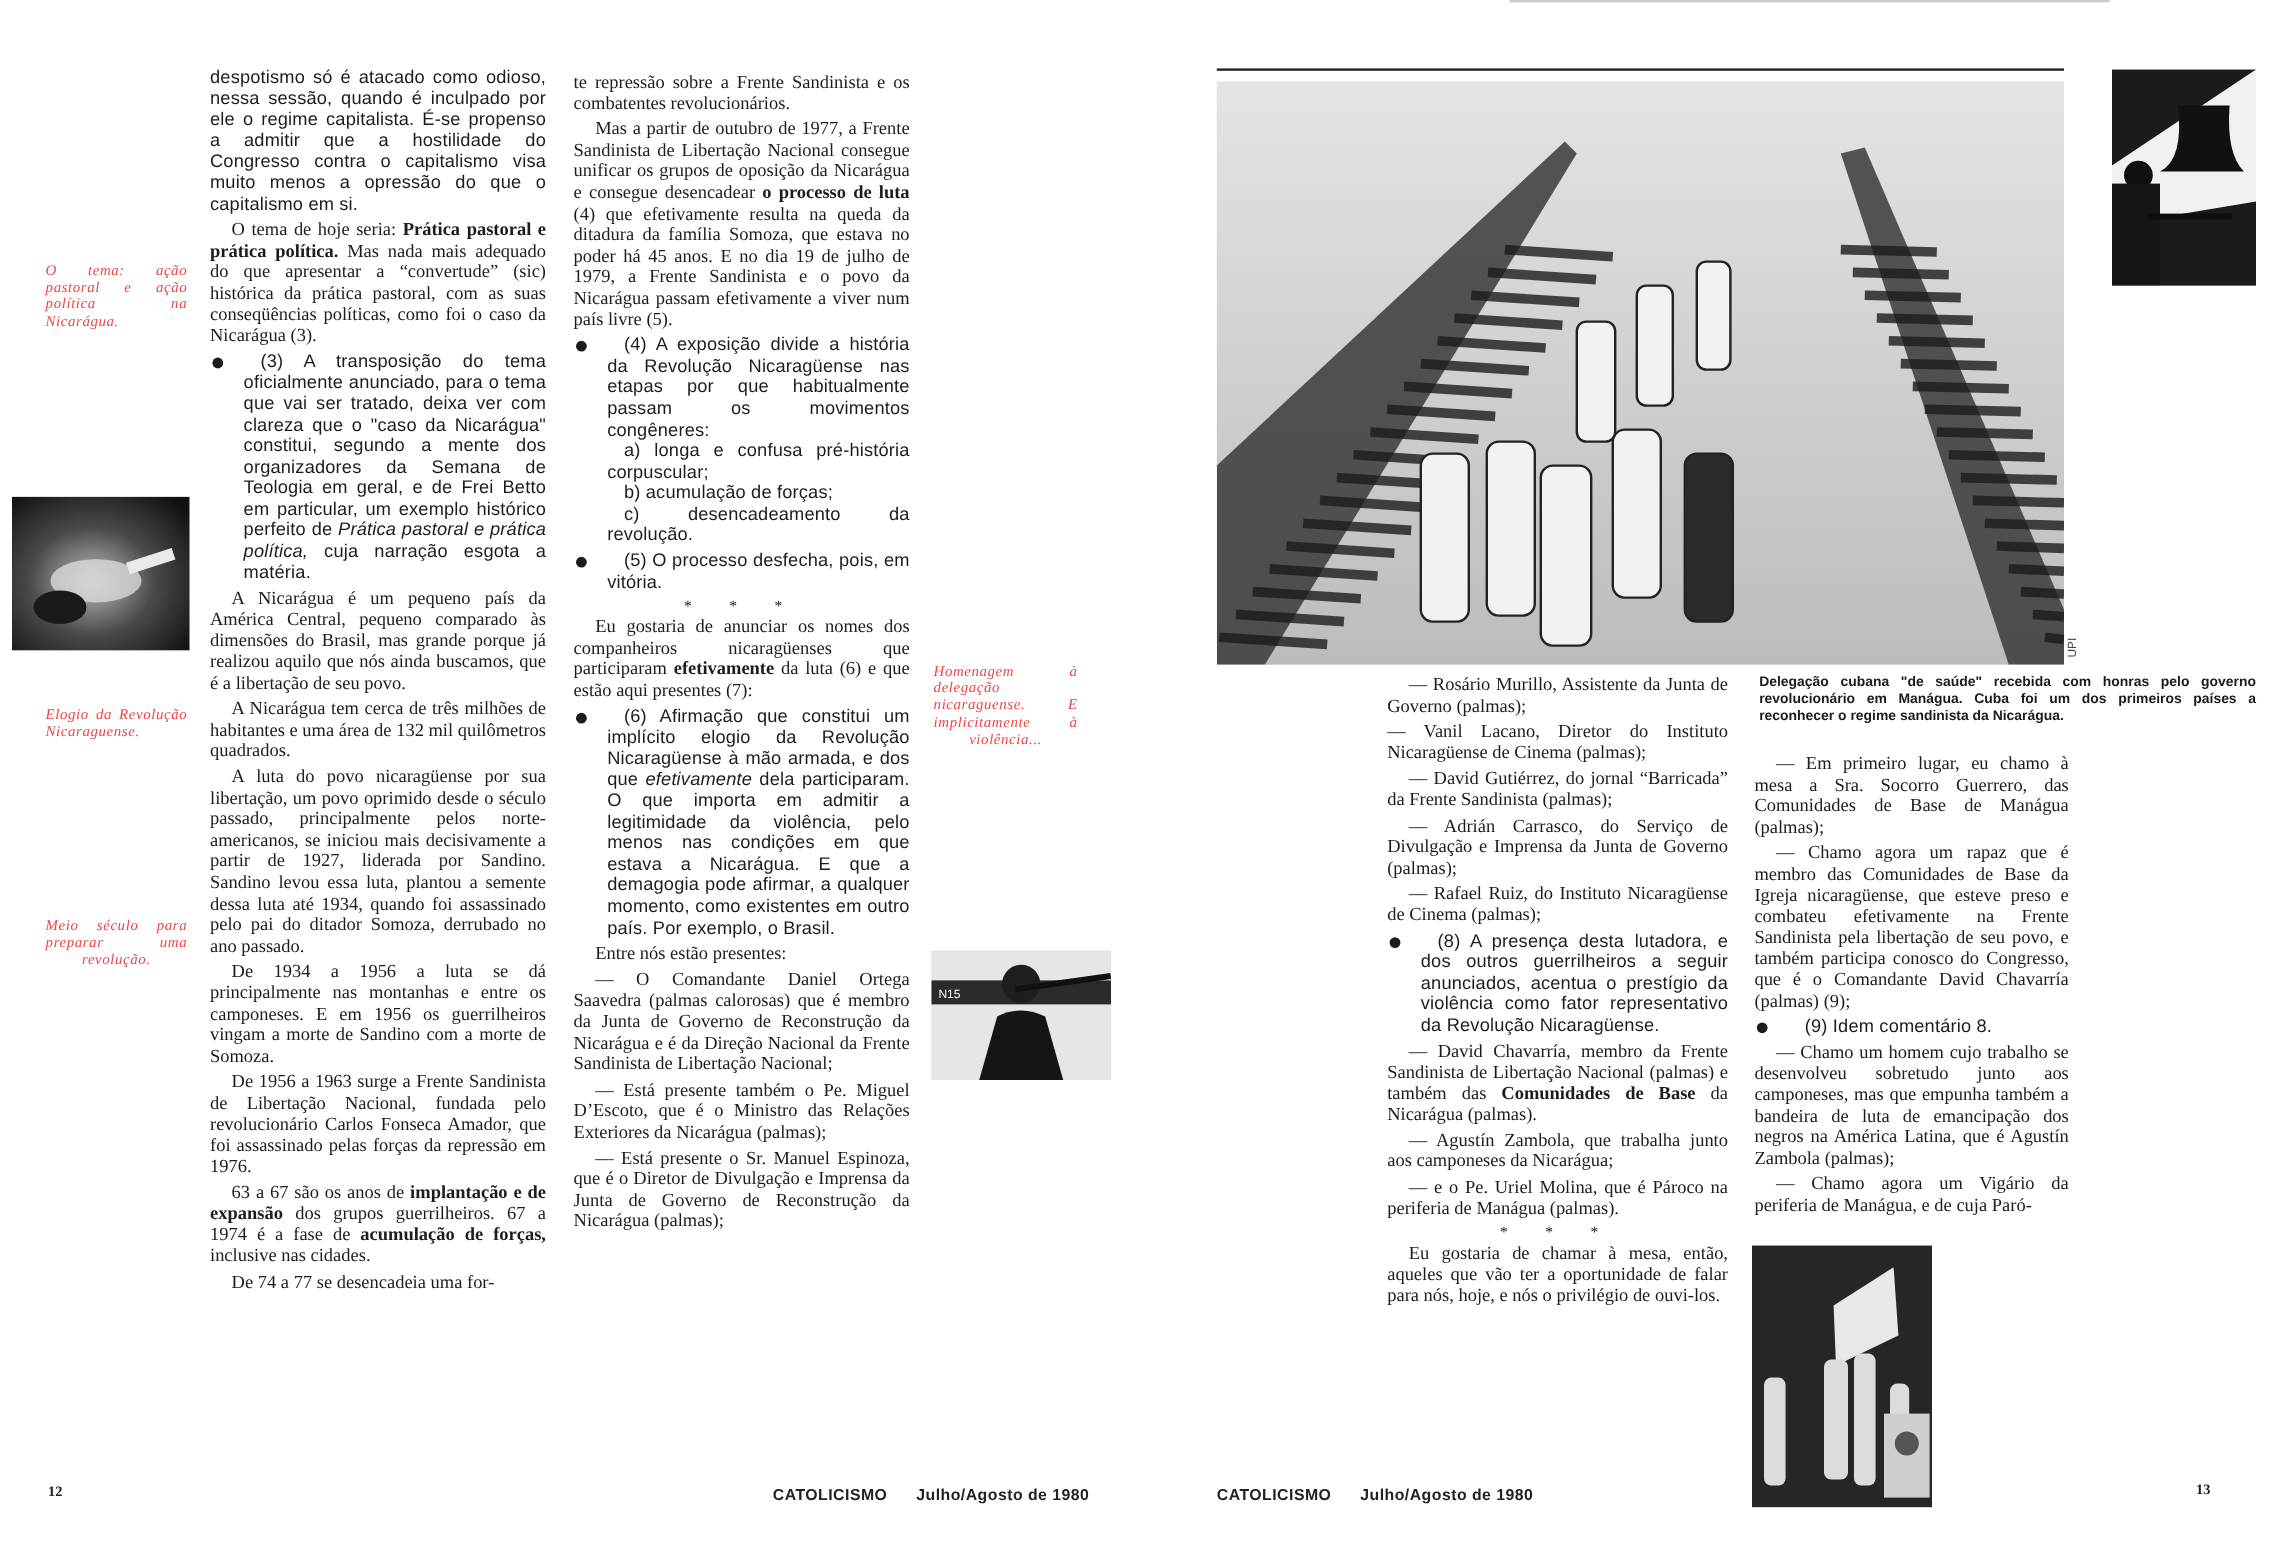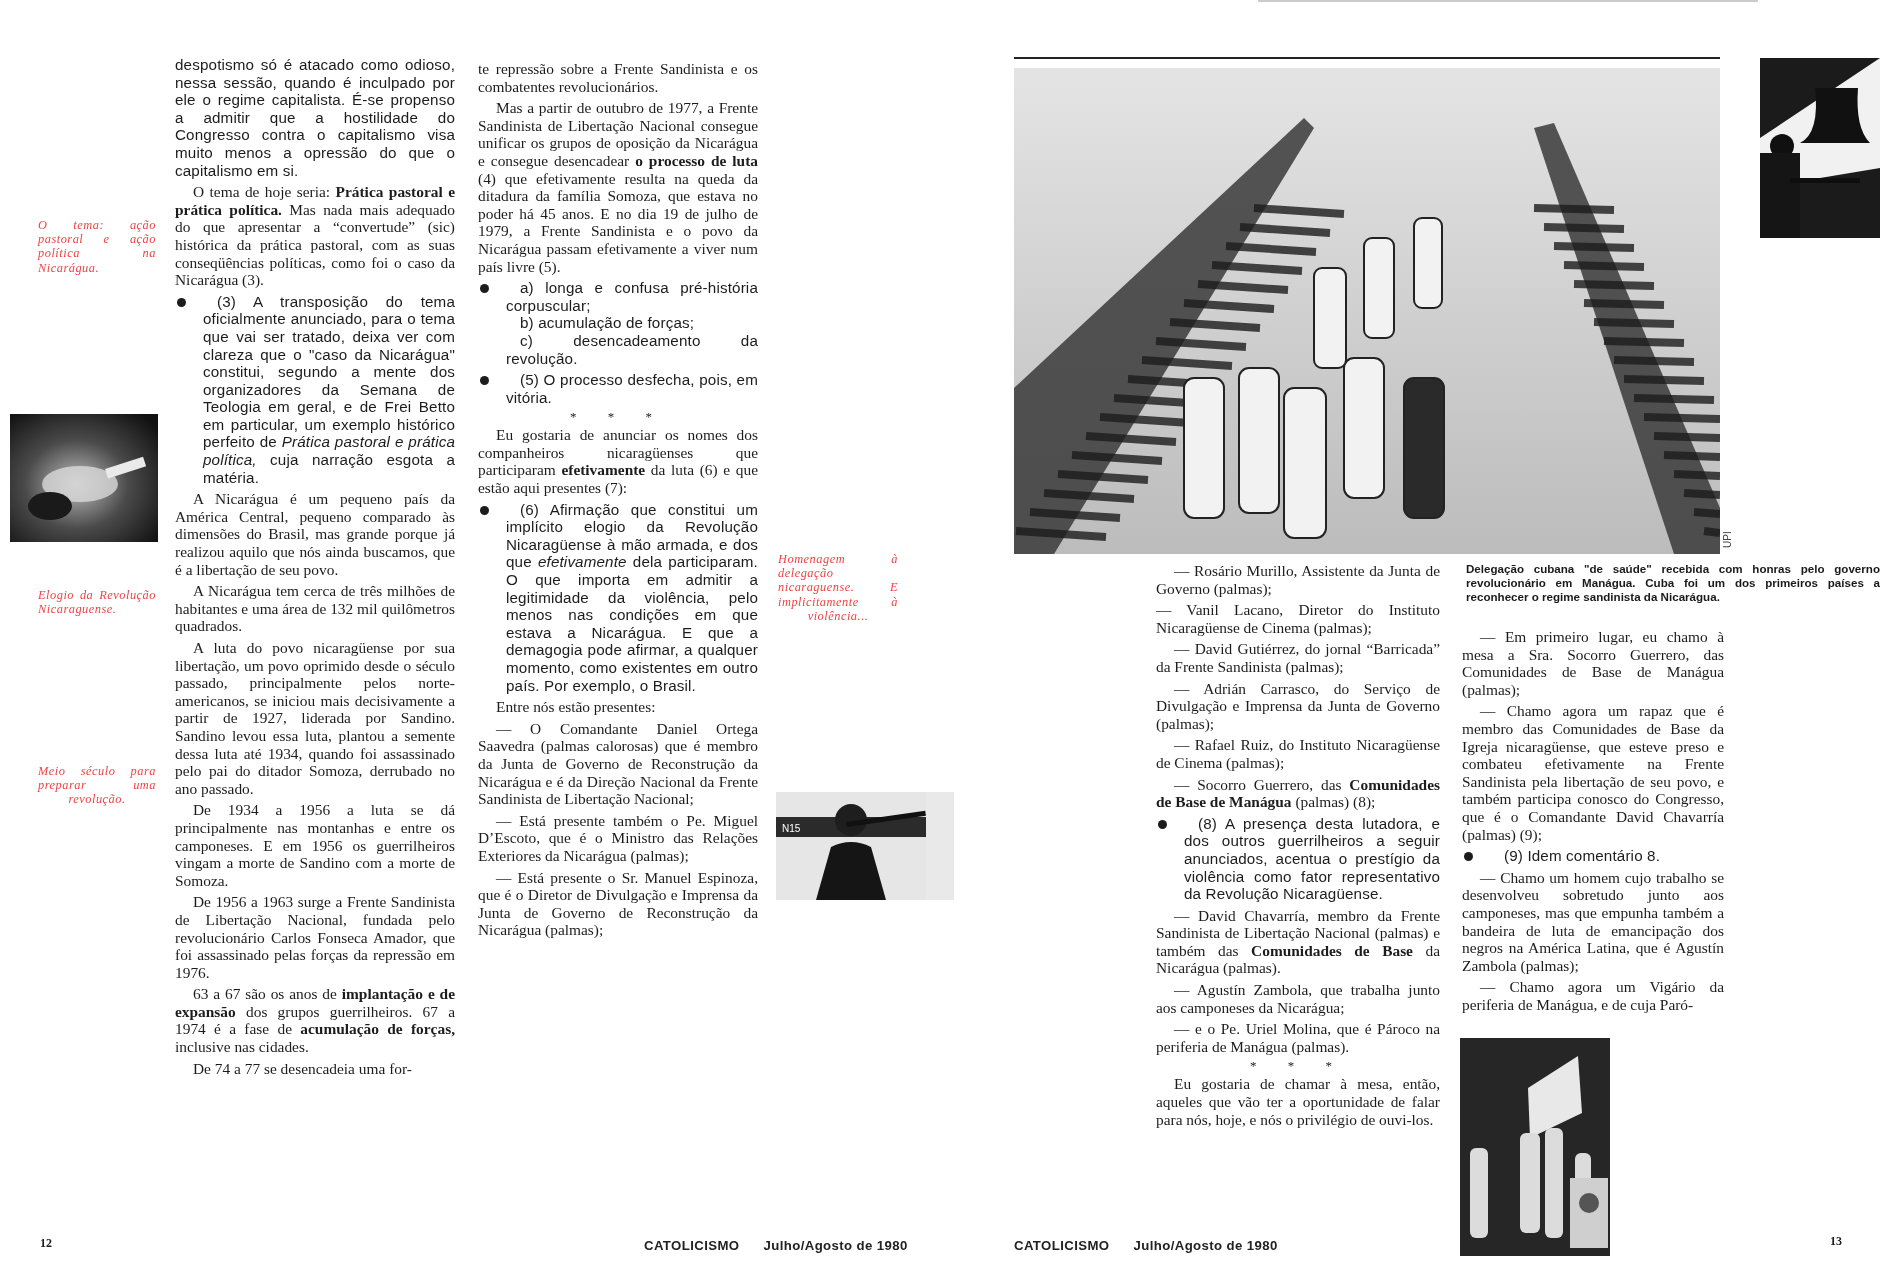--- a/index.html
+++ b/index.html
@@ -79,20 +79,21 @@
     </div>
   </div>
 
   <div class="abs" style="left:478px; top:60px; width:280px;">
     <div class="serif">
       <p class="para" style="text-indent:0">te repressão sobre a Frente Sandinista e os combatentes revolucionários.</p>
       <p class="para"><span>Mas a partir de outubro de 1977, a Frente Sandinista de Libertação Nacional consegue unificar os grupos de oposição da Nicarágua e consegue desencadear </span><b>o processo de luta</b><span> (4) que efetivamente resulta na queda da ditadura da família Somoza, que estava no poder há 45 anos. E no dia 19 de julho de 1979, a Frente Sandinista e o povo da Nicarágua passam efetivamente a viver num país livre (5).</span></p>
     </div>
     <div class="sans note">
       <span class="bullet"></span>
+      <p>(4) A exposição divide a história da Revolução Nicaragüense nas etapas por que habitualmente passam os movimentos congêneres:</p>
       <p class="sub">a) longa e confusa pré-história corpuscular;</p>
       <p class="sub">b) acumulação de forças;</p>
       <p class="sub">c) desencadeamento da revolução.</p>
     </div>
     <div class="sans note">
       <span class="bullet"></span>
       <p>(5) O processo desfecha, pois, em vitória.</p>
     </div>
     <div class="stars serif">* * *</div>
     <div class="serif">
@@ -105,21 +106,21 @@
     <div class="serif">
       <p class="para">Entre nós estão presentes:</p>
       <p class="para">— O Comandante Daniel Ortega Saavedra (palmas calorosas) que é membro da Junta de Governo de Reconstrução da Nicarágua e é da Direção Nacional da Frente Sandinista de Libertação Nacional;</p>
       <p class="para">— Está presente também o Pe. Miguel D’Escoto, que é o Ministro das Relações Exteriores da Nicarágua (palmas);</p>
       <p class="para">— Está presente o Sr. Manuel Espinoza, que é o Diretor de Divulgação e Imprensa da Junta de Governo de Reconstrução da Nicarágua (palmas);</p>
     </div>
   </div>
 
   <div class="abs side-caption center-last" style="left:778px; top:552px; width:120px;">Homenagem à delegação nicaraguense. E implicitamente à violência...</div>
 
-  <div class="abs photo" style="left:776px; top:792px; width:178px; height:108px; background:#e9e9e9;">
+  <div class="abs photo" style="left:776px; top:792px; width:150px; height:108px; background:#e9e9e9;">
     <svg width="150" height="108" viewBox="0 0 150 108">
       <rect width="150" height="108" fill="#e6e6e6"></rect>
       <rect x="0" y="25" width="150" height="20" fill="#2b2b2b"></rect>
       <circle cx="75" cy="28" r="16" fill="#1e1e1e"></circle>
       <path d="M40 108 L55 55 Q75 45 95 55 L110 108 Z" fill="#151515"></path>
       <rect x="70" y="30" width="80" height="5" fill="#111" transform="rotate(-8 70 30)"></rect>
       <text x="6" y="40" font-size="10" fill="#fff" font-family="Liberation Sans, sans-serif">N15</text>
     </svg>
   </div>
 
@@ -214,21 +215,20 @@
   </div>
 
   <div class="abs photo-caption" style="left:1466px; top:562px; width:414px;">Delegação cubana "de saúde" recebida com honras pelo governo revolucionário em Manágua. Cuba foi um dos primeiros países a reconhecer o regime sandinista da Nicarágua.</div>
 
   <div class="abs serif" style="left:1140px; top:562px; width:284px; font-family:'Liberation Serif', serif;margin-left:16px;">
     <p class="para">— Rosário Murillo, Assistente da Junta de Governo (palmas);</p>
     <p class="para" style="text-indent:0">— Vanil Lacano, Diretor do Instituto Nicaragüense de Cinema (palmas);</p>
     <p class="para">— David Gutiérrez, do jornal “Barricada” da Frente Sandinista (palmas);</p>
     <p class="para">— Adrián Carrasco, do Serviço de Divulgação e Imprensa da Junta de Governo (palmas);</p>
     <p class="para">— Rafael Ruiz, do Instituto Nicaragüense de Cinema (palmas);</p>
-    <p class="para"><span>— Socorro Guerrero, das </span><b>Comunidades de Base de Manágua</b><span> (palmas) (8);</span></p>
     <div class="sans note">
       <span class="bullet"></span>
       <p>(8) A presença desta lutadora, e dos outros guerrilheiros a seguir anunciados, acentua o prestígio da violência como fator representativo da Revolução Nicaragüense.</p>
     </div>
     <p class="para"><span>— David Chavarría, membro da Frente Sandinista de Libertação Nacional (palmas) e também das </span><b>Comunidades de Base</b><span> da Nicarágua (palmas).</span></p>
     <p class="para">— Agustín Zambola, que trabalha junto aos camponeses da Nicarágua;</p>
     <p class="para">— e o Pe. Uriel Molina, que é Pároco na periferia de Manágua (palmas).</p>
     <div class="stars">* * *</div>
     <p class="para">Eu gostaria de chamar à mesa, então, aqueles que vão ter a oportunidade de falar para nós, hoje, e nós o privilégio de ouvi-los.</p>
   </div>

